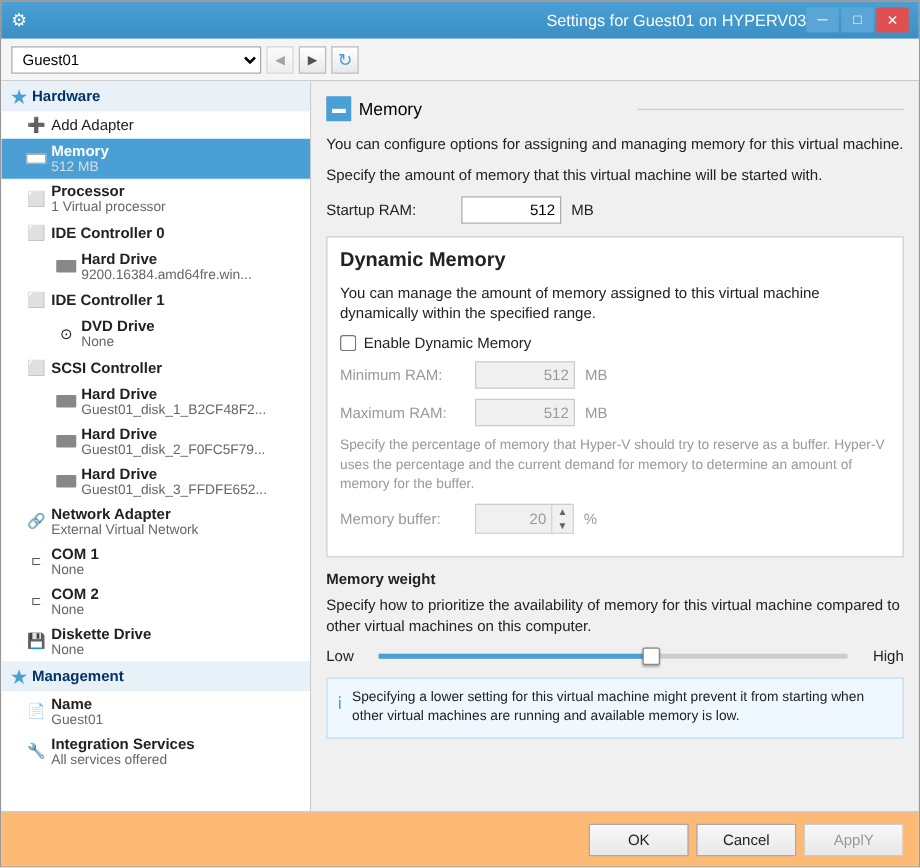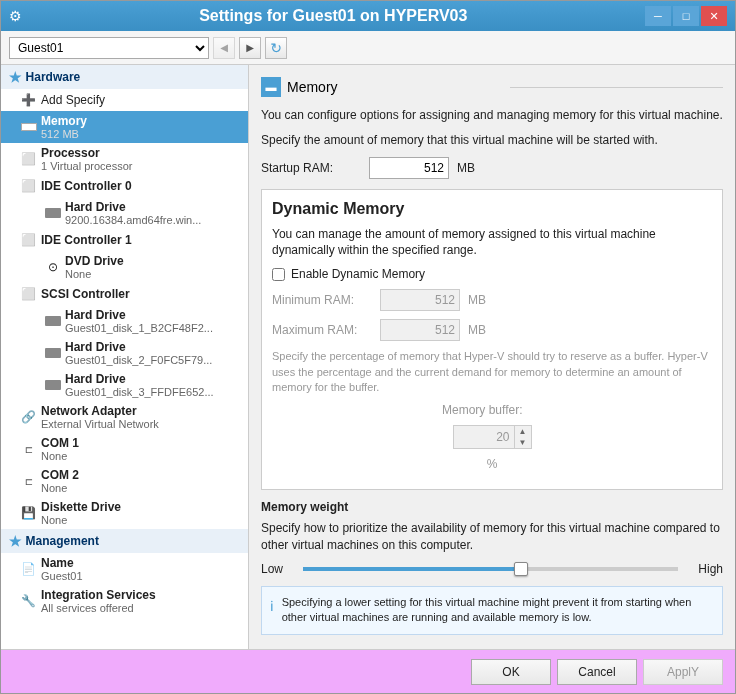--- a/index.html
+++ b/index.html
@@ -1,21 +1,21 @@
 <!DOCTYPE html>
 <html><head>
   <meta charset="utf-8">
   <style>
     * { box-sizing: border-box; margin: 0; padding: 0; }
     body { font-family: 'Segoe UI', Tahoma, Geneva, Verdana, sans-serif; font-size: 12px; background: #f0f0f0; }
 
     .window { width: 736px; height: 694px; background: #f0f0f0; border: 1px solid #999; display: flex; flex-direction: column; }
 
     .title-bar { background: linear-gradient(to bottom, #4a9fd4, #3a8fc4); color: white; padding: 6px 8px; display: flex; align-items: center; justify-content: space-between; height: 30px; }
-    .title-bar-text { font-size: 16px; font-weight: bold; flex: 1; text-align: center; }
+    .title-bar-text { font-size: 13px; font-weight: normal; flex: 1; text-align: right; }
     .title-bar-controls { display: flex; gap: 2px; }
     .title-bar-btn { width: 26px; height: 20px; border: none; cursor: pointer; font-size: 11px; display: flex; align-items: center; justify-content: center; color: white; }
     .btn-min { background: #5aa5d8; }
     .btn-max { background: #5aa5d8; }
     .btn-close { background: #e05050; }
 
     .toolbar { background: #f5f5f5; border-bottom: 1px solid #ccc; padding: 4px 8px; display: flex; align-items: center; gap: 4px; height: 34px; }
     .guest-select { width: 200px; height: 22px; border: 1px solid #aaa; background: white; padding: 1px 4px; font-size: 12px; }
     .nav-btn { width: 22px; height: 22px; border: 1px solid #bbb; background: linear-gradient(to bottom, #fff, #e8e8e8); cursor: pointer; display: flex; align-items: center; justify-content: center; font-size: 10px; color: #555; }
     .nav-btn:disabled { opacity: 0.5; cursor: default; }
@@ -57,42 +57,42 @@
     .checkbox-row input[type=checkbox] { width: 13px; height: 13px; }
     .checkbox-label { font-size: 12px; color: #222; }
 
     .disabled-field-row { display: flex; align-items: center; gap: 8px; margin-bottom: 8px; }
     .disabled-label { font-size: 12px; color: #999; width: 100px; }
     .disabled-input { width: 80px; height: 22px; border: 1px solid #ccc; background: #f0f0f0; text-align: right; padding: 0 4px; font-size: 12px; color: #999; }
     .disabled-unit { font-size: 12px; color: #999; }
 
     .disabled-description { font-size: 11px; color: #999; line-height: 1.4; margin-bottom: 8px; }
 
-    .spinner-row { display: flex; align-items: center; gap: 8px; margin-bottom: 8px; flex-direction: column; }
+    .spinner-row { display: flex; align-items: center; gap: 8px; margin-bottom: 8px; }
     .spinner-label { font-size: 12px; color: #999; width: 100px; }
     .spinner-wrap { display: flex; align-items: flex-end; border: 1px solid #ccc; background: #f0f0f0; }
     .spinner-input { width: 60px; height: 22px; border: none; background: #f0f0f0; text-align: right; padding: 0 4px; font-size: 12px; color: #999; outline: none; }
     .spinner-btns { display: flex; flex-direction: column; border-left: 1px solid #ccc; }
     .spinner-btn { width: 16px; height: 11px; border: none; background: #f0f0f0; cursor: pointer; display: flex; align-items: center; justify-content: center; font-size: 8px; color: #666; line-height: 1; }
 
     .weight-section-title { font-size: 12px; font-weight: bold; color: #222; margin-bottom: 6px; }
     .weight-description { font-size: 12px; color: #222; margin-bottom: 8px; line-height: 1.4; }
 
     .slider-row { display: flex; align-items: center; gap: 20px; margin-bottom: 10px; }
     .slider-label-low { font-size: 12px; color: #222; }
     .slider-label-high { font-size: 12px; color: #222; }
     .slider-track { flex: 1; height: 4px; background: #ccc; position: relative; display: flex; align-items: center; }
     .slider-fill { height: 4px; background: #4a9fd4; width: 60%; }
     .slider-thumb { width: 14px; height: 14px; background: white; border: 1px solid #888; border-radius: 2px; position: absolute; left: 58%; transform: translateX(-50%); cursor: pointer; box-shadow: 0 1px 2px rgba(0,0,0,0.3); }
 
     .info-box { background: #f0f8ff; border: 1px solid #c0d8f0; padding: 8px; display: flex; gap: 8px; align-items: flex-start; }
     .info-icon { color: #4a9fd4; font-size: 14px; flex-shrink: 0; margin-top: 1px; }
     .info-text { font-size: 11px; color: #222; line-height: 1.4; }
 
-    .footer { background: #f0abfc; border-top: 1px solid #ccc; padding: 8px 12px; display: flex; justify-content: flex-end; gap: 6px; height: 44px; align-items: center; }
+    .footer { background: #fdba74; border-top: 1px solid #ccc; padding: 8px 12px; display: flex; justify-content: flex-end; gap: 6px; height: 44px; align-items: center; }
     .footer-btn { width: 80px; height: 26px; border: 1px solid #aaa; background: linear-gradient(to bottom, #f8f8f8, #e8e8e8); cursor: pointer; font-size: 12px; color: #222; }
     .footer-btn.disabled { color: #999; background: linear-gradient(to bottom, #f8f8f8, #e8e8e8); border-color: #ccc; cursor: default; }
 
     ::-webkit-scrollbar { width: 12px; }
     ::-webkit-scrollbar-track { background: #f0f0f0; }
     ::-webkit-scrollbar-thumb { background: #c0c0c0; border: 1px solid #aaa; }
   </style>
 </head>
 <body>
 
@@ -121,21 +121,21 @@
 
     <div class="sidebar">
 
       <div class="sidebar-section-header">
         <span class="section-icon">★</span>
         <span>Hardware</span>
       </div>
 
       <div class="sidebar-item">
         <span class="item-icon">➕</span>
-        <span>Add Specify</span>
+        <span>Add Adapter</span>
       </div>
 
 
       <div class="sidebar-item selected">
         <span class="item-icon" style="background:#fff;width:16px;height:8px;display:inline-block;border:1px solid #aaa;"></span>
         <div>
           <span class="item-name">Memory</span>
           <span class="item-sub">512 MB</span>
         </div>
       </div>

